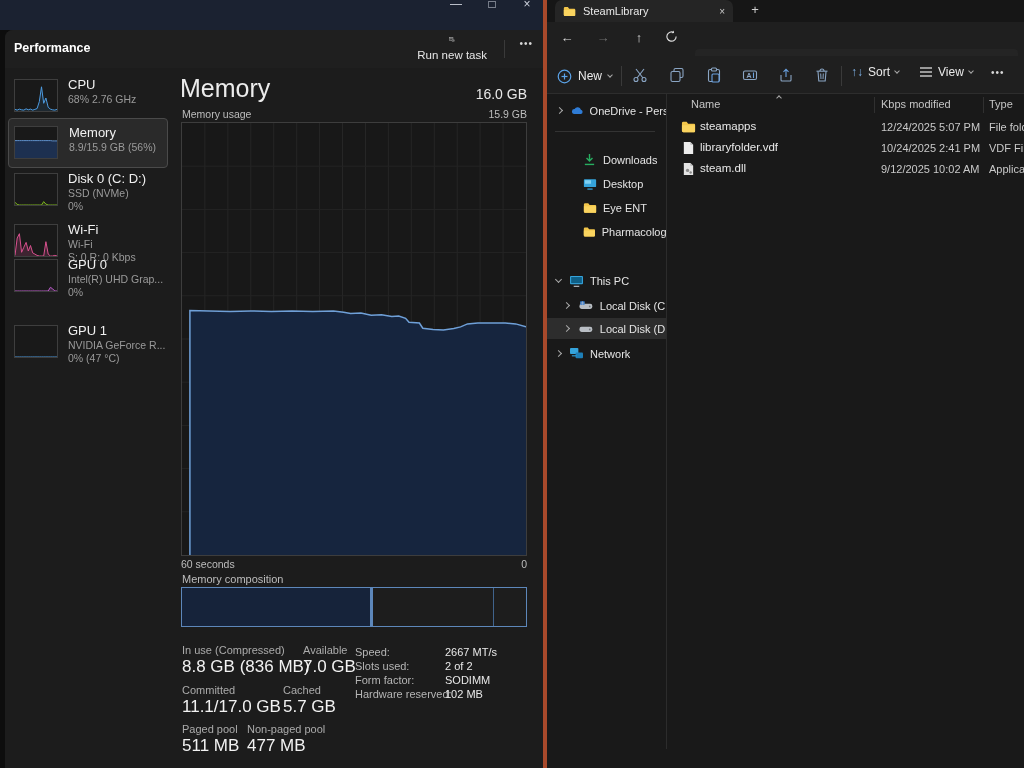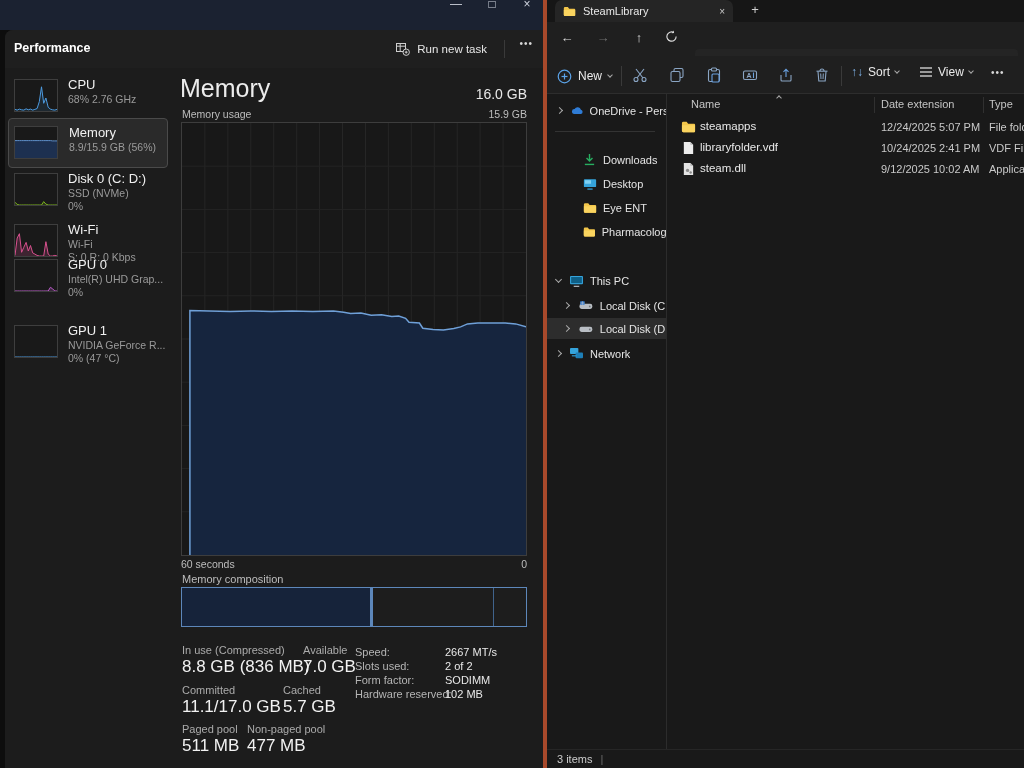--- a/index.html
+++ b/index.html
@@ -10,21 +10,21 @@
     color:#e8e8e8; -webkit-font-smoothing:antialiased;
   }
   .abs { position:absolute; }
 
   
   #tm-titlebar { left:0; top:0; width:543px; height:30px; background:#1b2231; }
   .tm-ctl { position:absolute; top:-3px; font-size:12px; color:#cdd2dc; width:24px; text-align:center; cursor:default; }
   #tm-panel { left:5px; top:30px; width:538px; height:738px; background:#1c1c1c; border-radius:8px 0 0 0; overflow:hidden; }
   #tm-header { position:absolute; left:0; top:0; width:100%; height:38px; background:#1f1f1f; }
   #tm-title { position:absolute; left:9px; top:11px; font-size:12.5px; font-weight:bold; color:#ffffff; }
-  #run-new-task { position:absolute; right:48px; top:7px; height:24px; display:flex; align-items:center; gap:7px; padding:0 8px; border-radius:4px; color:#e6e6e6; font-size:11.5px; cursor:default; }
+  #run-new-task { position:absolute; right:48px; top:7px; height:24px; display:flex; align-items:center; gap:7px; padding:0 8px; border-radius:4px; color:#e6e6e6; font-size:11.5px; cursor:default;flex-direction:column; }
   #tm-header-divider { position:absolute; right:38px; top:10px; width:1px; height:18px; background:#3a3a3a; }
   #tm-more { position:absolute; right:10px; top:8px; font-size:10px; letter-spacing:1px; color:#d8d8d8; }
 
   
   .tm-item { position:absolute; left:3px; width:160px; height:46px; border-radius:4px; cursor:default; }
   .tm-item.selected { background:#2a2a2a; border:1px solid #4a4a4a; height:50px; }
   .thumb { position:absolute; left:6px; top:3px; width:44px; height:33px; background:#191919; border:1px solid #3e3e3e; }
   .tm-item.selected .thumb { left:5px; top:7px; }
   .tm-item .txt { position:absolute; left:60px; top:1px; }
   .tm-item.selected .txt { top:6px; }
@@ -456,21 +456,21 @@
         <rect x="7" y="6" width="8" height="6" rx="1" fill="#1d7fb8"></rect>
         <line x1="3" y1="9.5" x2="8" y2="9.5" stroke="#35a4dc" stroke-width="1.2"></line>
       </svg>
       <span class="lbl" style="margin-left:6px">Network</span>
     </div>
     <div id="pane-divider"></div>
 
     <div class="colhdr" style="left:144px">Name</div>
     <span class="chev u sm abs" style="left:230px; top:96px"></span>
     <div class="col-div" style="left:327px"></div>
-    <div class="colhdr" style="left:334px">Date extension</div>
+    <div class="colhdr" style="left:334px">Kbps modified</div>
     <div class="col-div" style="left:436px"></div>
     <div class="colhdr" style="left:442px">Type</div>
 
     <div class="file-row" style="top:117px">
       <svg class="f-ic" viewBox="0 0 16 13">
         <path d="M1 2.5 Q1 1 2.5 1 H6 L7.6 3 H14 Q15 3 15 4 V11 Q15 12 14 12 H2.5 Q1 12 1 10.5 Z" fill="#f3c64a"></path>
         <path d="M1 4.6 H15 V11 Q15 12 14 12 H2.5 Q1 12 1 10.5 Z" fill="#fad45f"></path>
       </svg>
       <span class="f-name">steamapps</span>
       <span class="f-date">12/24/2025 5:07 PM</span>
@@ -490,18 +490,14 @@
         <path d="M2 1 H9 L12 4 V14 H2 Z" fill="#e3e3e3"></path>
         <path d="M9 1 L12 4 H9 Z" fill="#b0b0b0"></path>
         <circle cx="6" cy="9" r="1.8" fill="#8a8a8a"></circle>
         <circle cx="9.3" cy="11.3" r="1.3" fill="#8a8a8a"></circle>
       </svg>
       <span class="f-name">steam.dll</span>
       <span class="f-date">9/12/2025 10:02 AM</span>
       <span class="f-type">Application extension</span>
     </div>
 
-    <div id="ex-status">
-      <span>3 items</span>
-      <span class="sep">|</span>
-    </div>
   </div>
 </div>
 
 </body></html>

